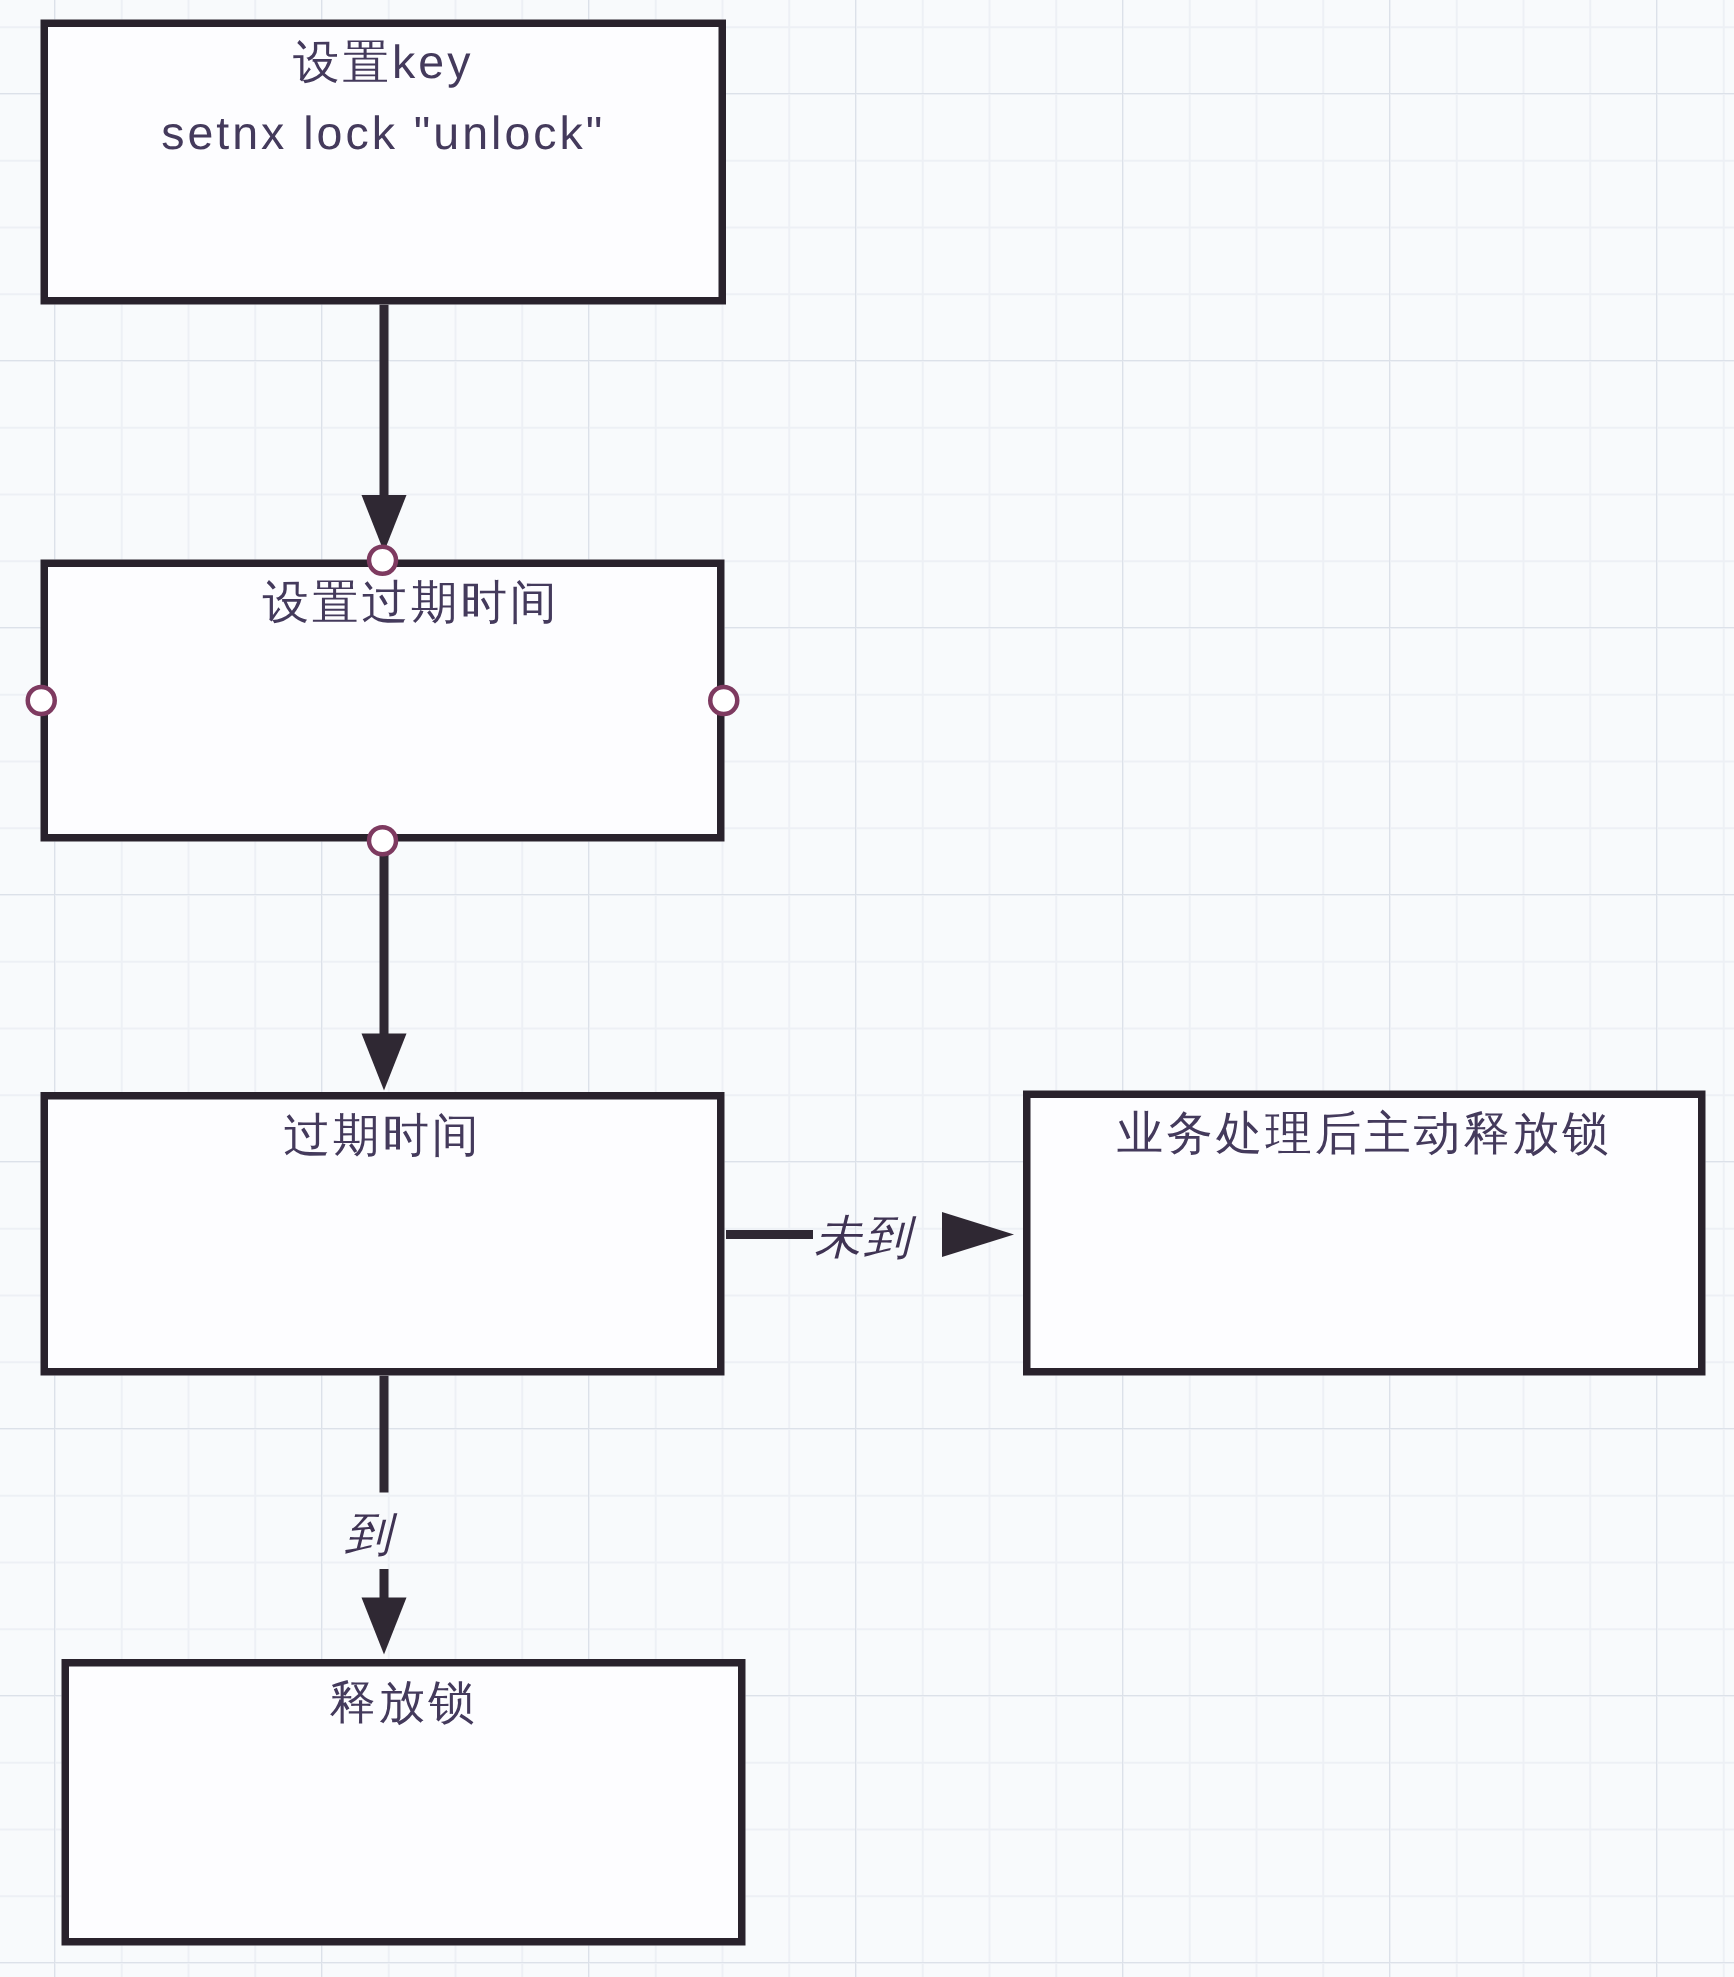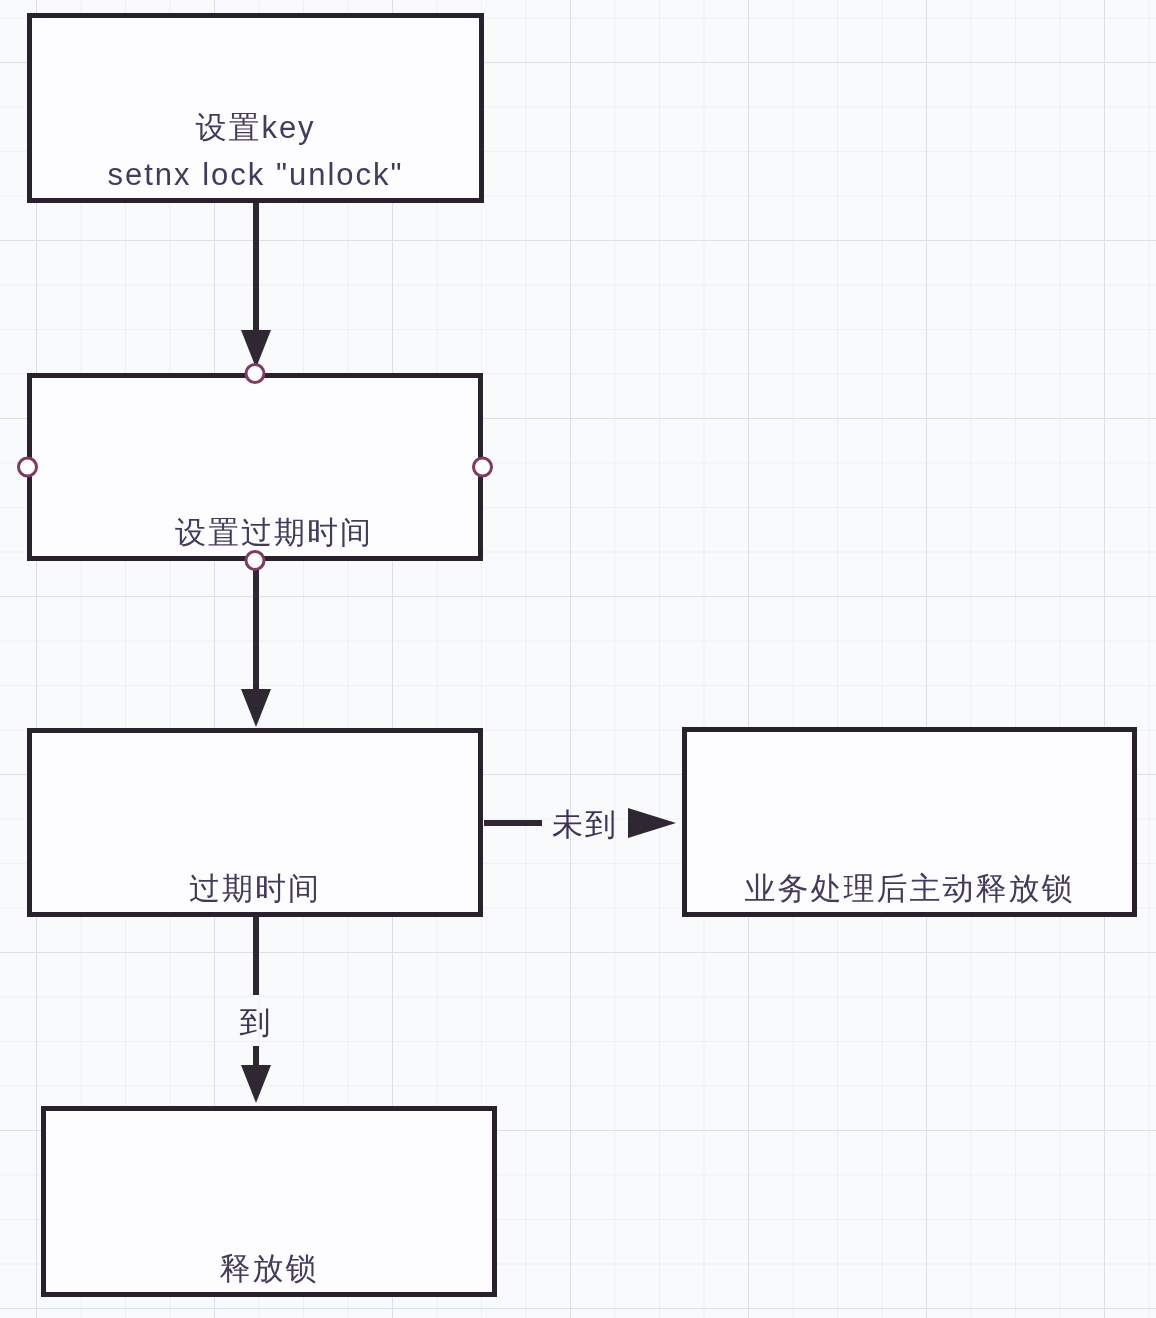--- a/index.html
+++ b/index.html
@@ -16,21 +16,21 @@
     background-size:178px 178px,178px 178px,44.5px 44.5px,44.5px 44.5px;
     background-position:36px 62px,36px 62px,36px 62px,36px 62px;
     font-family:"Liberation Sans","DejaVu Sans",sans-serif;
   }
   .node{
     position:absolute;
     box-sizing:border-box;
     background:#fdfdff;
     border:5px solid #29222c;
     display:flex;flex-direction:column;
-    align-items:center;justify-content:flex-end;
+    align-items:center;justify-content:flex-start;
     color:#443a5c;
     font-size:31px;
     letter-spacing:2px;
     line-height:47px;
     z-index:2;
     text-align:center;
   }
   .n1{left:27px;top:13px;width:457px;height:190px;}
   .n2{left:27px;top:373px;width:456px;height:188px;padding-left:38px;}
   .n3{left:27px;top:728px;width:456px;height:189px;}
@@ -61,22 +61,22 @@
     position:absolute;width:0;height:0;z-index:1;
     border-top:15px solid transparent;
     border-bottom:15px solid transparent;
     border-left:48px solid #2f2833;
   }
   .edge-label{
     position:absolute;
     color:#3f3353;
     font-size:31px;
     letter-spacing:2px;
-    text-align:center;
     z-index:2;
+    font-style:italic;
   }
   .lbl-not-reached{left:543px;top:804px;width:84px;}
   .lbl-reached{left:230px;top:1002px;width:52px;}
 </style>
 </head>
 <body>
 
 <div class="canvas">
 
   <div class="vline" style="left:253px;top:203px;height:132px;"></div>

